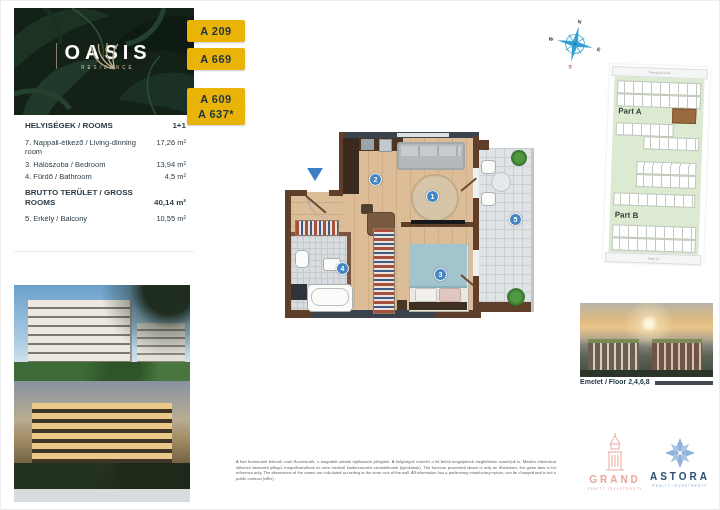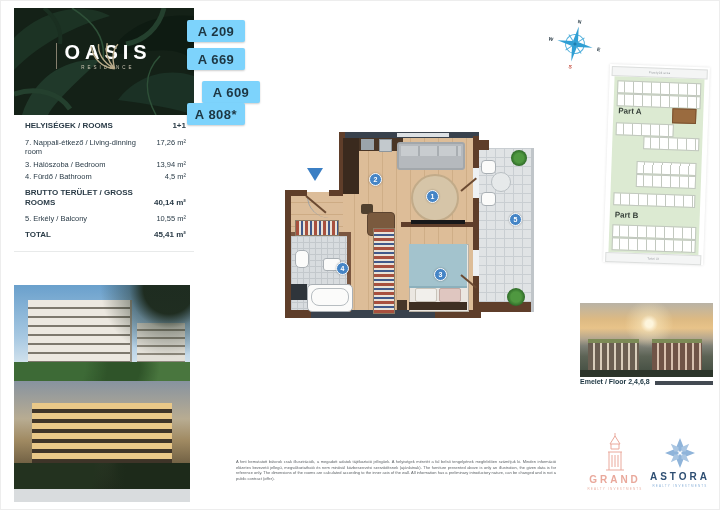--- a/index.html
+++ b/index.html
@@ -6,23 +6,23 @@
   .page{position:relative;width:720px;height:510px;background:#fff;overflow:hidden;
         font-family:"Liberation Sans",sans-serif;box-shadow:inset 0 0 0 1px #ededed;}
   .abs{position:absolute;}
   
   .hero{left:14px;top:8px;width:180px;height:107px;overflow:hidden;}
   .hero svg{position:absolute;left:0;top:0;width:100%;height:100%;}
   .logo-wrap{position:absolute;left:0;top:34px;width:100%;display:flex;align-items:center;justify-content:center;gap:7px;}
   .logo-divider{width:1px;height:26px;background:#857f6e;}
   .brand-name{color:#fff;font-size:20px;font-weight:bold;letter-spacing:5px;line-height:1;}
   .brand-sub{color:#cfc8b6;font-size:4.5px;letter-spacing:3px;text-align:center;margin-top:3px;}
-  .unit{left:187px;width:58px;height:22px;background:#7dd3fc;border-radius:2px;
+  .unit{left:187px;width:58px;height:22px;background:#eab308;border-radius:2px;
         box-shadow:0 1px 2px rgba(0,0,0,.2);display:flex;align-items:center;justify-content:center;
-        font-weight:bold;font-size:13px;color:#1d3642;letter-spacing:.5px;}
+        font-weight:bold;font-size:11px;color:#1d3642;letter-spacing:.5px;}
   .rtable{left:25px;top:121px;width:161px;color:#2a3b47;}
   .t-row{display:flex;justify-content:space-between;align-items:flex-start;font-size:7.5px;line-height:1.25;margin-bottom:3px;}
   .t-row .lbl{width:114px;}
   .t-row .val{text-align:right;white-space:nowrap;}
   .t-head{font-weight:bold;font-size:8px;margin-bottom:7px;}
   .t-bold{font-weight:bold;font-size:8px;}
   .divider{background:#e8eaea;height:1px;}
   .photo{left:14px;width:176px;overflow:hidden;}
   
   .plan{left:285px;top:132px;width:260px;height:200px;}
@@ -91,22 +91,22 @@
       <div class="logo-divider"></div>
       <div class="logo-col">
         <span class="brand-name">OASIS</span>
         <span class="brand-sub">RESIDENCE</span>
       </div>
     </div>
   </div>
 
   <div class="abs unit" style="top:20px;">A 209</div>
   <div class="abs unit" style="top:48px;">A 669</div>
-  <div class="abs unit" style="top:81px;margin-left:15px;">A 609</div>
-  <div class="abs unit" style="top:103px;">A 808*</div>
+  <div class="abs unit" style="top:88px;">A 609</div>
+  <div class="abs unit" style="top:103px;">A 637*</div>
 
   <div class="abs rtable">
     <div class="t-row t-head">
       <span class="lbl">HELYISÉGEK / ROOMS</span>
       <span class="val">1+1</span>
     </div>
     <div class="t-row">
       <span class="lbl">7. Nappali-étkező / Living-dinning room</span>
       <span class="val">17,26 m²</span>
     </div>
@@ -118,24 +118,20 @@
       <span class="lbl">4. Fürdő / Bathroom</span>
       <span class="val">4,5 m²</span>
     </div>
     <div class="t-row t-bold" style="margin-top:6px;align-items:flex-end;">
       <span class="lbl">BRUTTO TERÜLET / GROSS ROOMS</span>
       <span class="val">40,14 m²</span>
     </div>
     <div class="t-row" style="margin-top:6px;">
       <span class="lbl">5. Erkély / Balcony</span>
       <span class="val">10,55 m²</span>
-    </div>
-    <div class="t-row t-bold" style="margin-top:7px;">
-      <span class="lbl">TOTAL</span>
-      <span class="val">45,41 m²</span>
     </div>
   </div>
 
   <div class="abs divider" style="left:14px;top:251px;width:180px;"></div>
 
   <div class="abs photo" style="top:285px;height:96px;background:linear-gradient(180deg,#6aa0cc 0%,#a8c9e2 55%,#cfe0ec 80%);">
     <div class="abs" style="left:8%;top:16%;width:58%;height:68%;background:repeating-linear-gradient(180deg,#ece8e0 0 7px,#7d786d 7px 9px);box-shadow:2px 0 0 #9b958a;"></div>
     <div class="abs" style="left:70%;top:40%;width:27%;height:44%;background:repeating-linear-gradient(180deg,#e3e0d8 0 6px,#8d887c 6px 8px);"></div>
     <div class="abs" style="left:0;bottom:0;width:100%;height:20%;background:radial-gradient(circle at 15% 0,#3d6a36 0 30%,transparent 45%),radial-gradient(circle at 55% 20%,#2f5429 0 30%,transparent 50%),radial-gradient(circle at 90% 0,#49763e 0 35%,transparent 55%),#24301f;"></div>
     <div class="abs" style="left:0;top:0;width:100%;height:100%;background:radial-gradient(circle at 88% 4%,rgba(26,38,23,.95) 0 14%,rgba(26,38,23,.4) 22%,transparent 38%);"></div>

